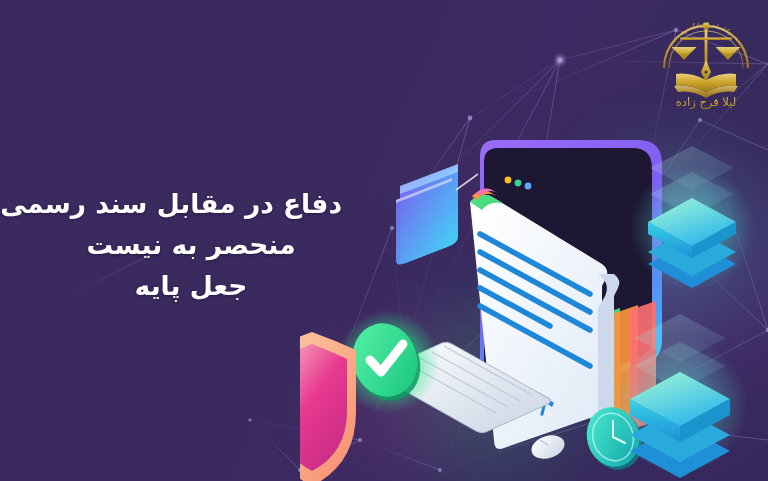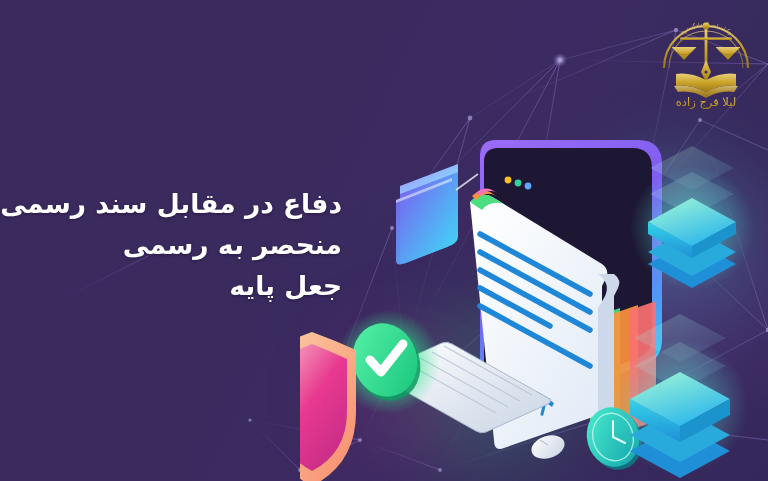--- a/index.html
+++ b/index.html
@@ -29,21 +29,21 @@
   .glow {
     position:absolute; border-radius:50%;
     filter:blur(34px); pointer-events:none;
   }
 
   
   .headline {
     position:absolute;
     left:40px; top:183px;
     width:302px;
-    text-align:right;
+    text-align:center;
     color:#ffffff;
     font-family:"DejaVu Sans", sans-serif;
     font-weight:bold;
     font-size:26.5px;
     line-height:41px;
     letter-spacing:0;
     direction:rtl;
     text-shadow:0 1px 3px rgba(25,14,50,.55);
   }
   .headline .ln { display:block; white-space:nowrap; }
@@ -316,21 +316,21 @@
           <path d="M380 284 l50 27 -50 27 -50 -27 z" fill="url(#layerTopG)"></path>
           <path d="M330 311 l50 27 v16 l-50 -27 z" fill="url(#layerSideG)"></path>
           <path d="M430 311 l-50 27 v16 l50 -27 z" fill="#1b93cd"></path>
         </g>
       </g>
     </svg>
   </div>
 
   <h1 class="headline">
     <span class="ln">دفاع در مقابل سند رسمی</span>
-    <span class="ln">منحصر به رسمی</span>
+    <span class="ln">منحصر به نیست</span>
     <span class="ln">جعل پایه</span>
   </h1>
 
   <div class="logo">
     <svg viewBox="0 0 112 112" aria-hidden="true">
       <defs>
         <linearGradient id="goldG" x1="0" y1="0" x2="0" y2="1">
           <stop offset="0" stop-color="#e8cf7a"></stop>
           <stop offset="0.5" stop-color="#c9a227"></stop>
           <stop offset="1" stop-color="#9d7a18"></stop>

